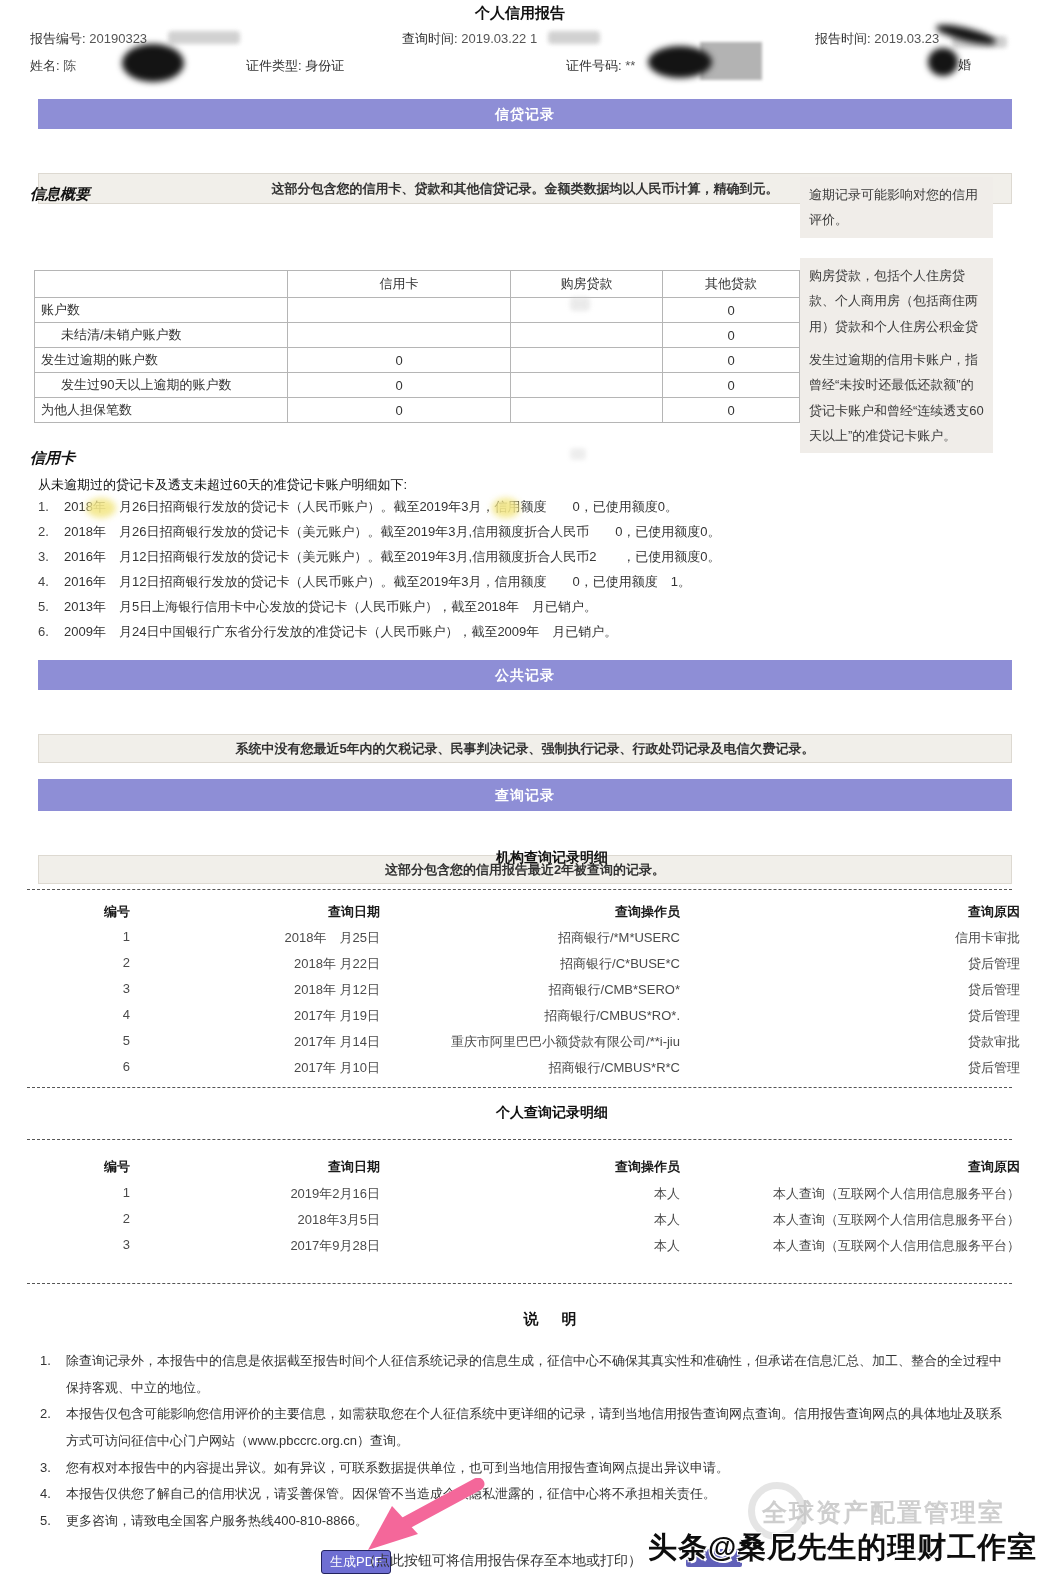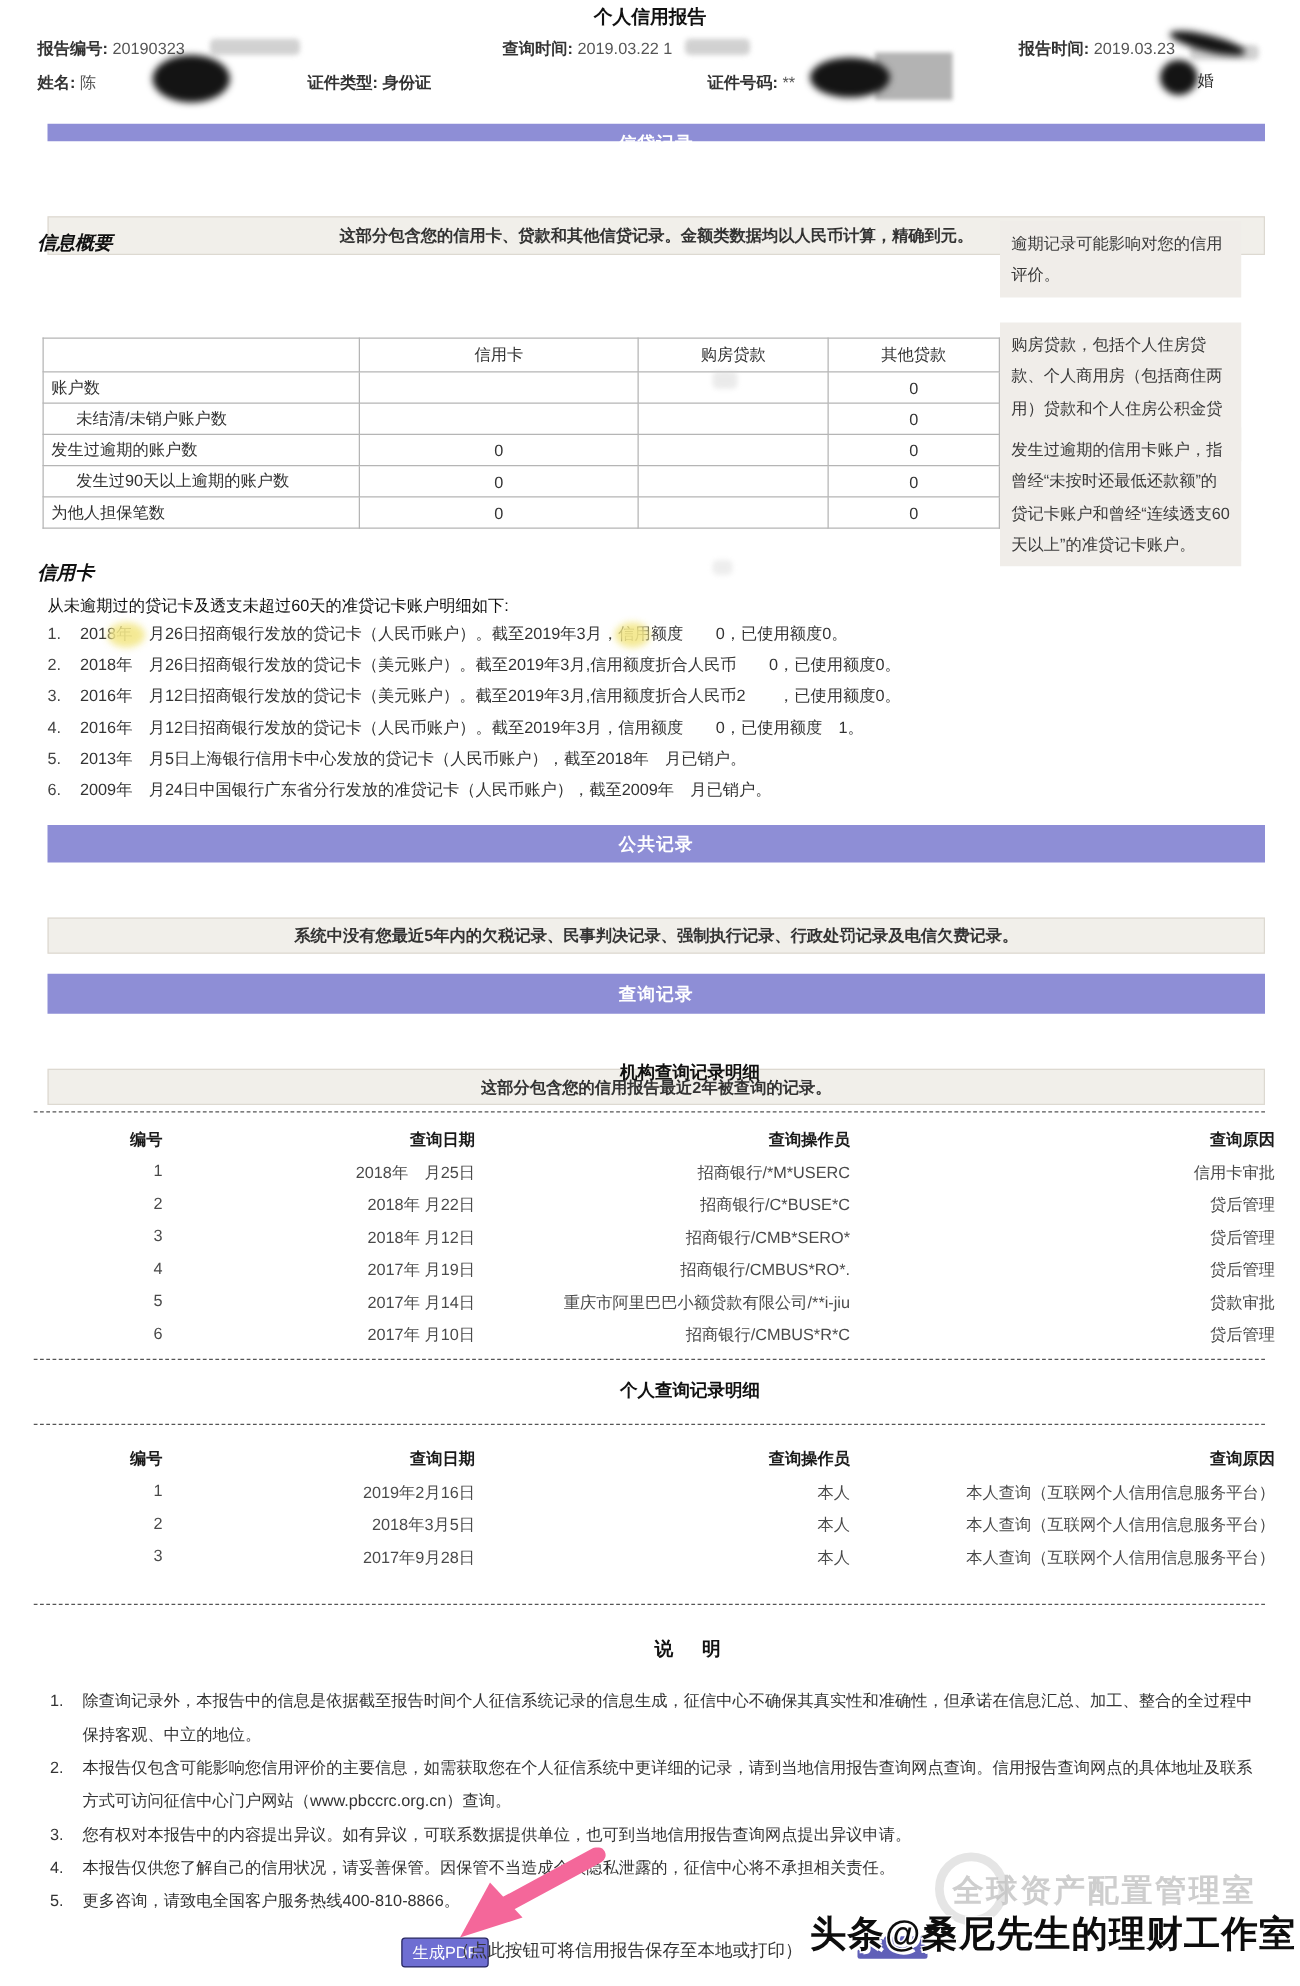--- a/index.html
+++ b/index.html
@@ -2,21 +2,21 @@
 <html><head>
 <meta charset="utf-8">
 <style>
   html,body{margin:0;padding:0;background:#fff;}
   body{font-family:"Liberation Sans","DejaVu Sans",sans-serif;}
   .page{position:relative;width:1040px;height:1589px;background:#fff;color:#222;overflow:hidden;}
   .abs{position:absolute;}
   .b{font-weight:normal;}
   .title{width:100%;text-align:center;font-size:15px;font-weight:bold;color:#111;}
   .hline{font-size:13px;color:#333;white-space:nowrap;}
-  .hline .lbl{font-weight:bold;}
+  .hline .lbl{font-weight:normal;}
   .hline .val{color:#555;}
   .banner{background:#8e8ed6;color:#fff;font-weight:bold;text-align:center;font-size:14px;letter-spacing:1px;box-sizing:border-box;}
   .subbar{background:#f1efea;border:1px solid #ddd9d1;color:#333;font-weight:bold;text-align:center;font-size:13px;box-sizing:border-box;margin-top:44px;}
   .h2{font-size:15px;font-weight:bold;color:#111;font-style:italic;}
   .note-box{background:#f0ede9;color:#3a3a3a;font-size:13px;line-height:1.95;padding:5px 9px;width:175px;}
   table.sum{border-collapse:collapse;table-layout:fixed;}
   table.sum td,table.sum th{border:1px solid #b5b5b5;font-size:13px;font-weight:normal;color:#333;padding:0 6px;box-sizing:border-box;}
   table.sum th{height:27px;text-align:center;}
   table.sum td{height:25px;}
   td.lab{text-align:left;}
@@ -78,21 +78,21 @@
 
   <div class="smudge" style="left:168px;top:31px;width:72px;height:13px;"></div>
   <div class="smudge" style="left:548px;top:31px;width:52px;height:13px;"></div>
   <div class="smudge" style="left:952px;top:36px;width:55px;height:12px;"></div>
   <div class="blob" style="left:122px;top:44px;width:62px;height:38px;"></div>
   <div class="graybox" style="left:700px;top:42px;width:62px;height:38px;"></div>
   <div class="blob" style="left:648px;top:46px;width:64px;height:32px;"></div>
   <div class="blob" style="left:935px;top:28px;width:62px;height:13px;transform:rotate(14deg);"></div>
   <div class="blob" style="left:928px;top:48px;width:30px;height:28px;"></div>
 
-  <div class="abs banner" style="top:99px;left:38px;width:974px;height:14px;line-height:30px;">信贷记录</div>
+  <div class="abs banner" style="top:99px;left:38px;width:974px;height:30px;line-height:30px;">信贷记录</div>
   <div class="abs subbar" style="top:129px;left:38px;width:974px;height:31px;line-height:29px;">这部分包含您的信用卡、贷款和其他信贷记录。金额类数据均以人民币计算，精确到元。</div>
 
   <div class="abs h2" style="top:185px;left:30px;">信息概要</div>
 
   <div class="abs note-box" style="top:177px;left:800px;">逾期记录可能影响对您的信用评价。</div>
   <div class="abs note-box" style="top:258px;left:800px;">购房贷款，包括个人住房贷款、个人商用房（包括商住两用）贷款和个人住房公积金贷款。</div>
   <div class="abs note-box" style="top:342px;left:800px;">发生过逾期的信用卡账户，指曾经“未按时还最低还款额”的贷记卡账户和曾经“连续透支60天以上”的准贷记卡账户。</div>
 
   <table class="sum abs" style="top:270px;left:34px;width:765px;">
     <tbody>

